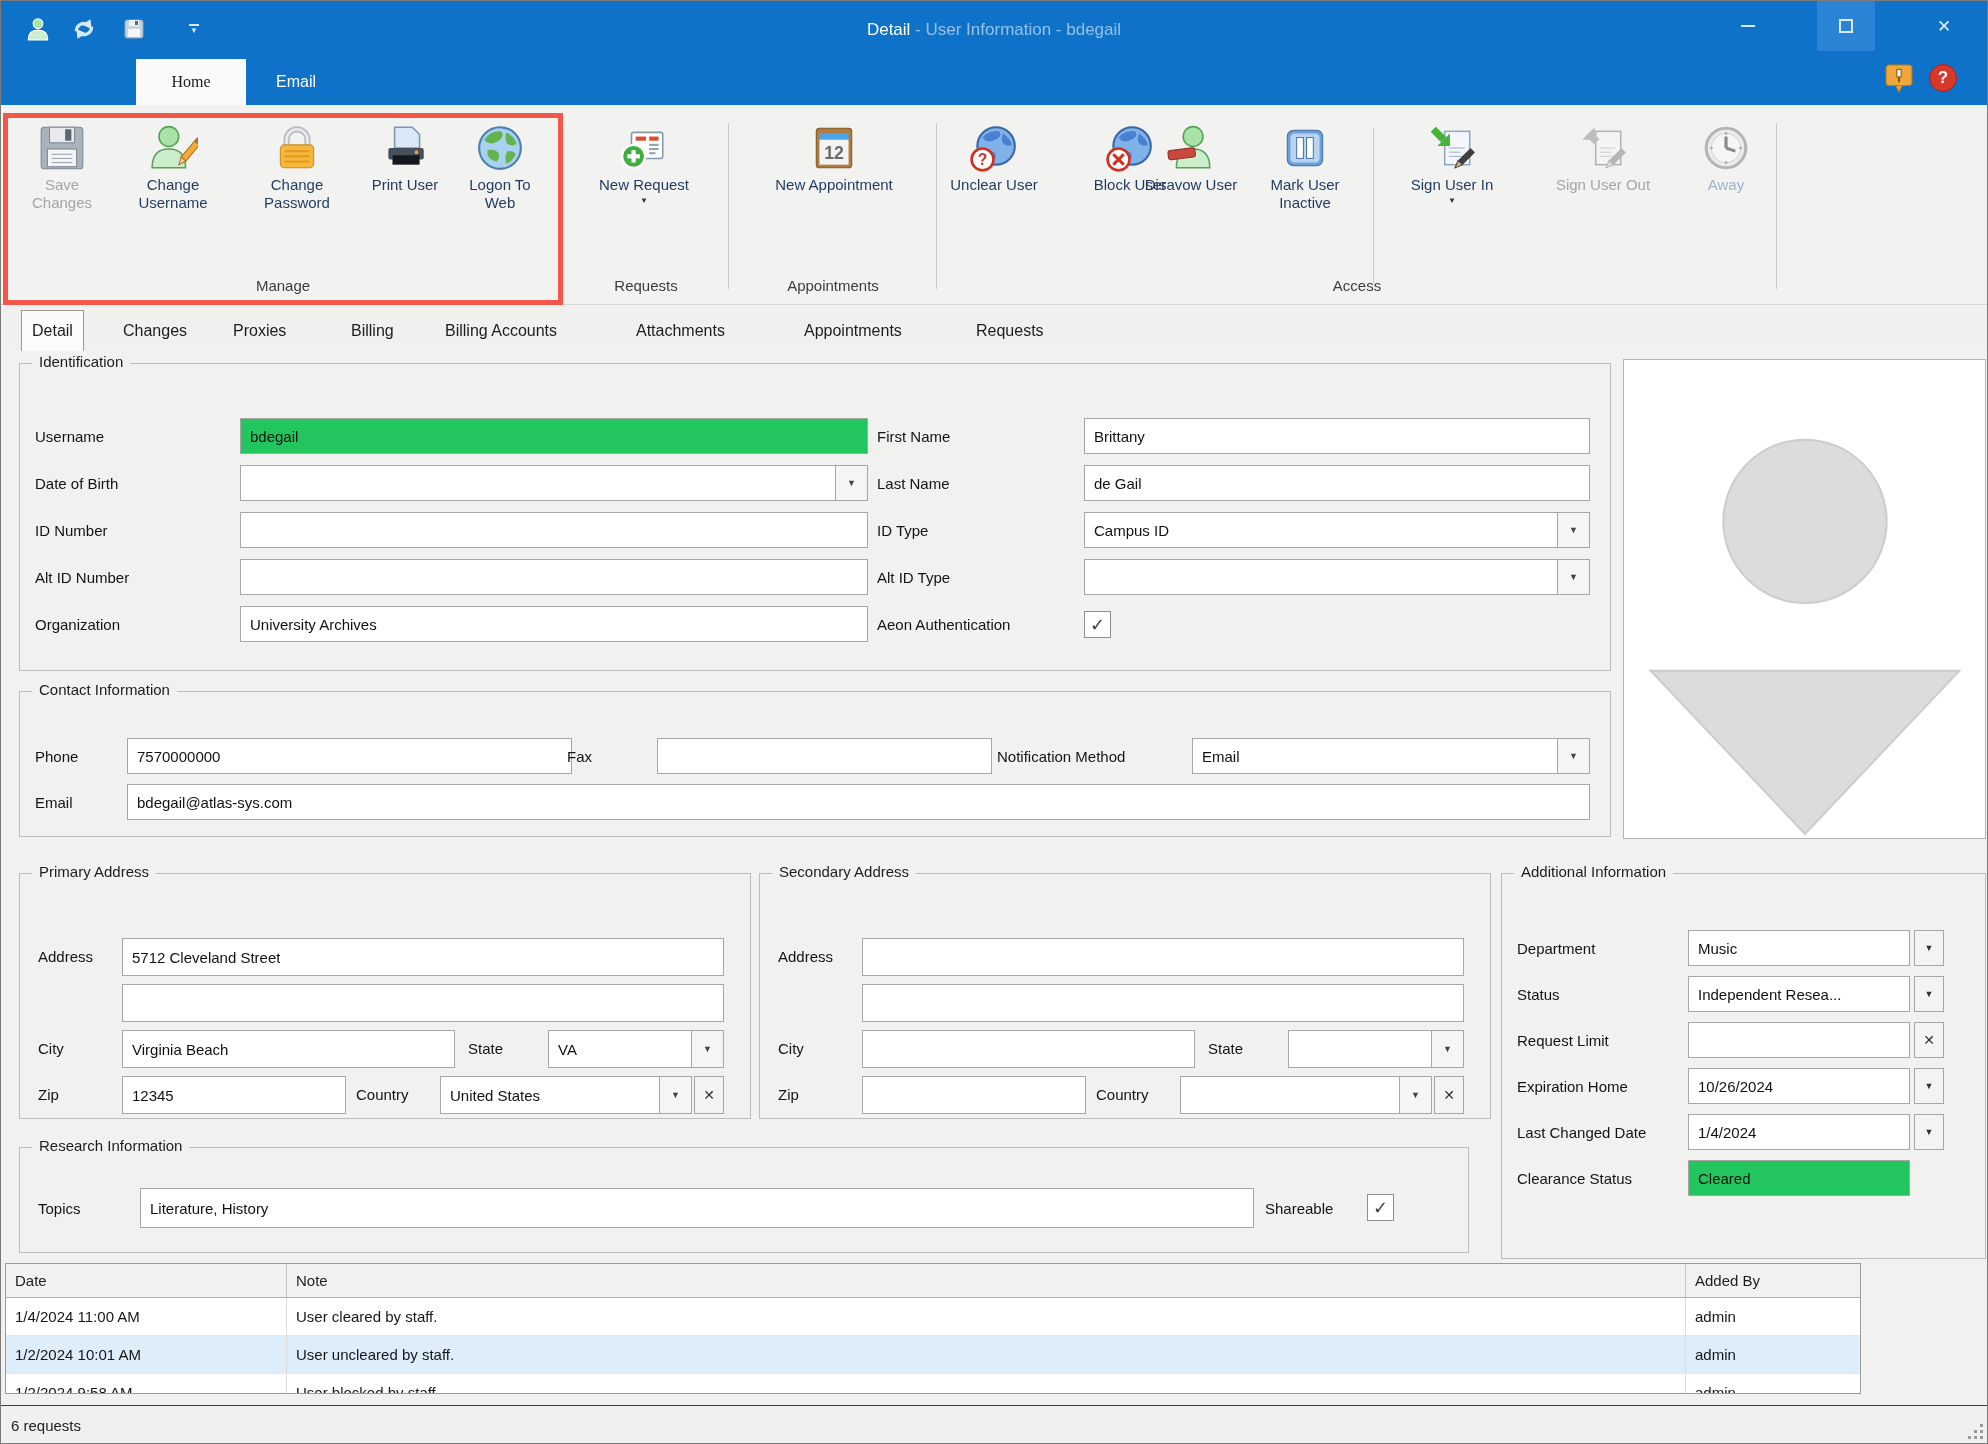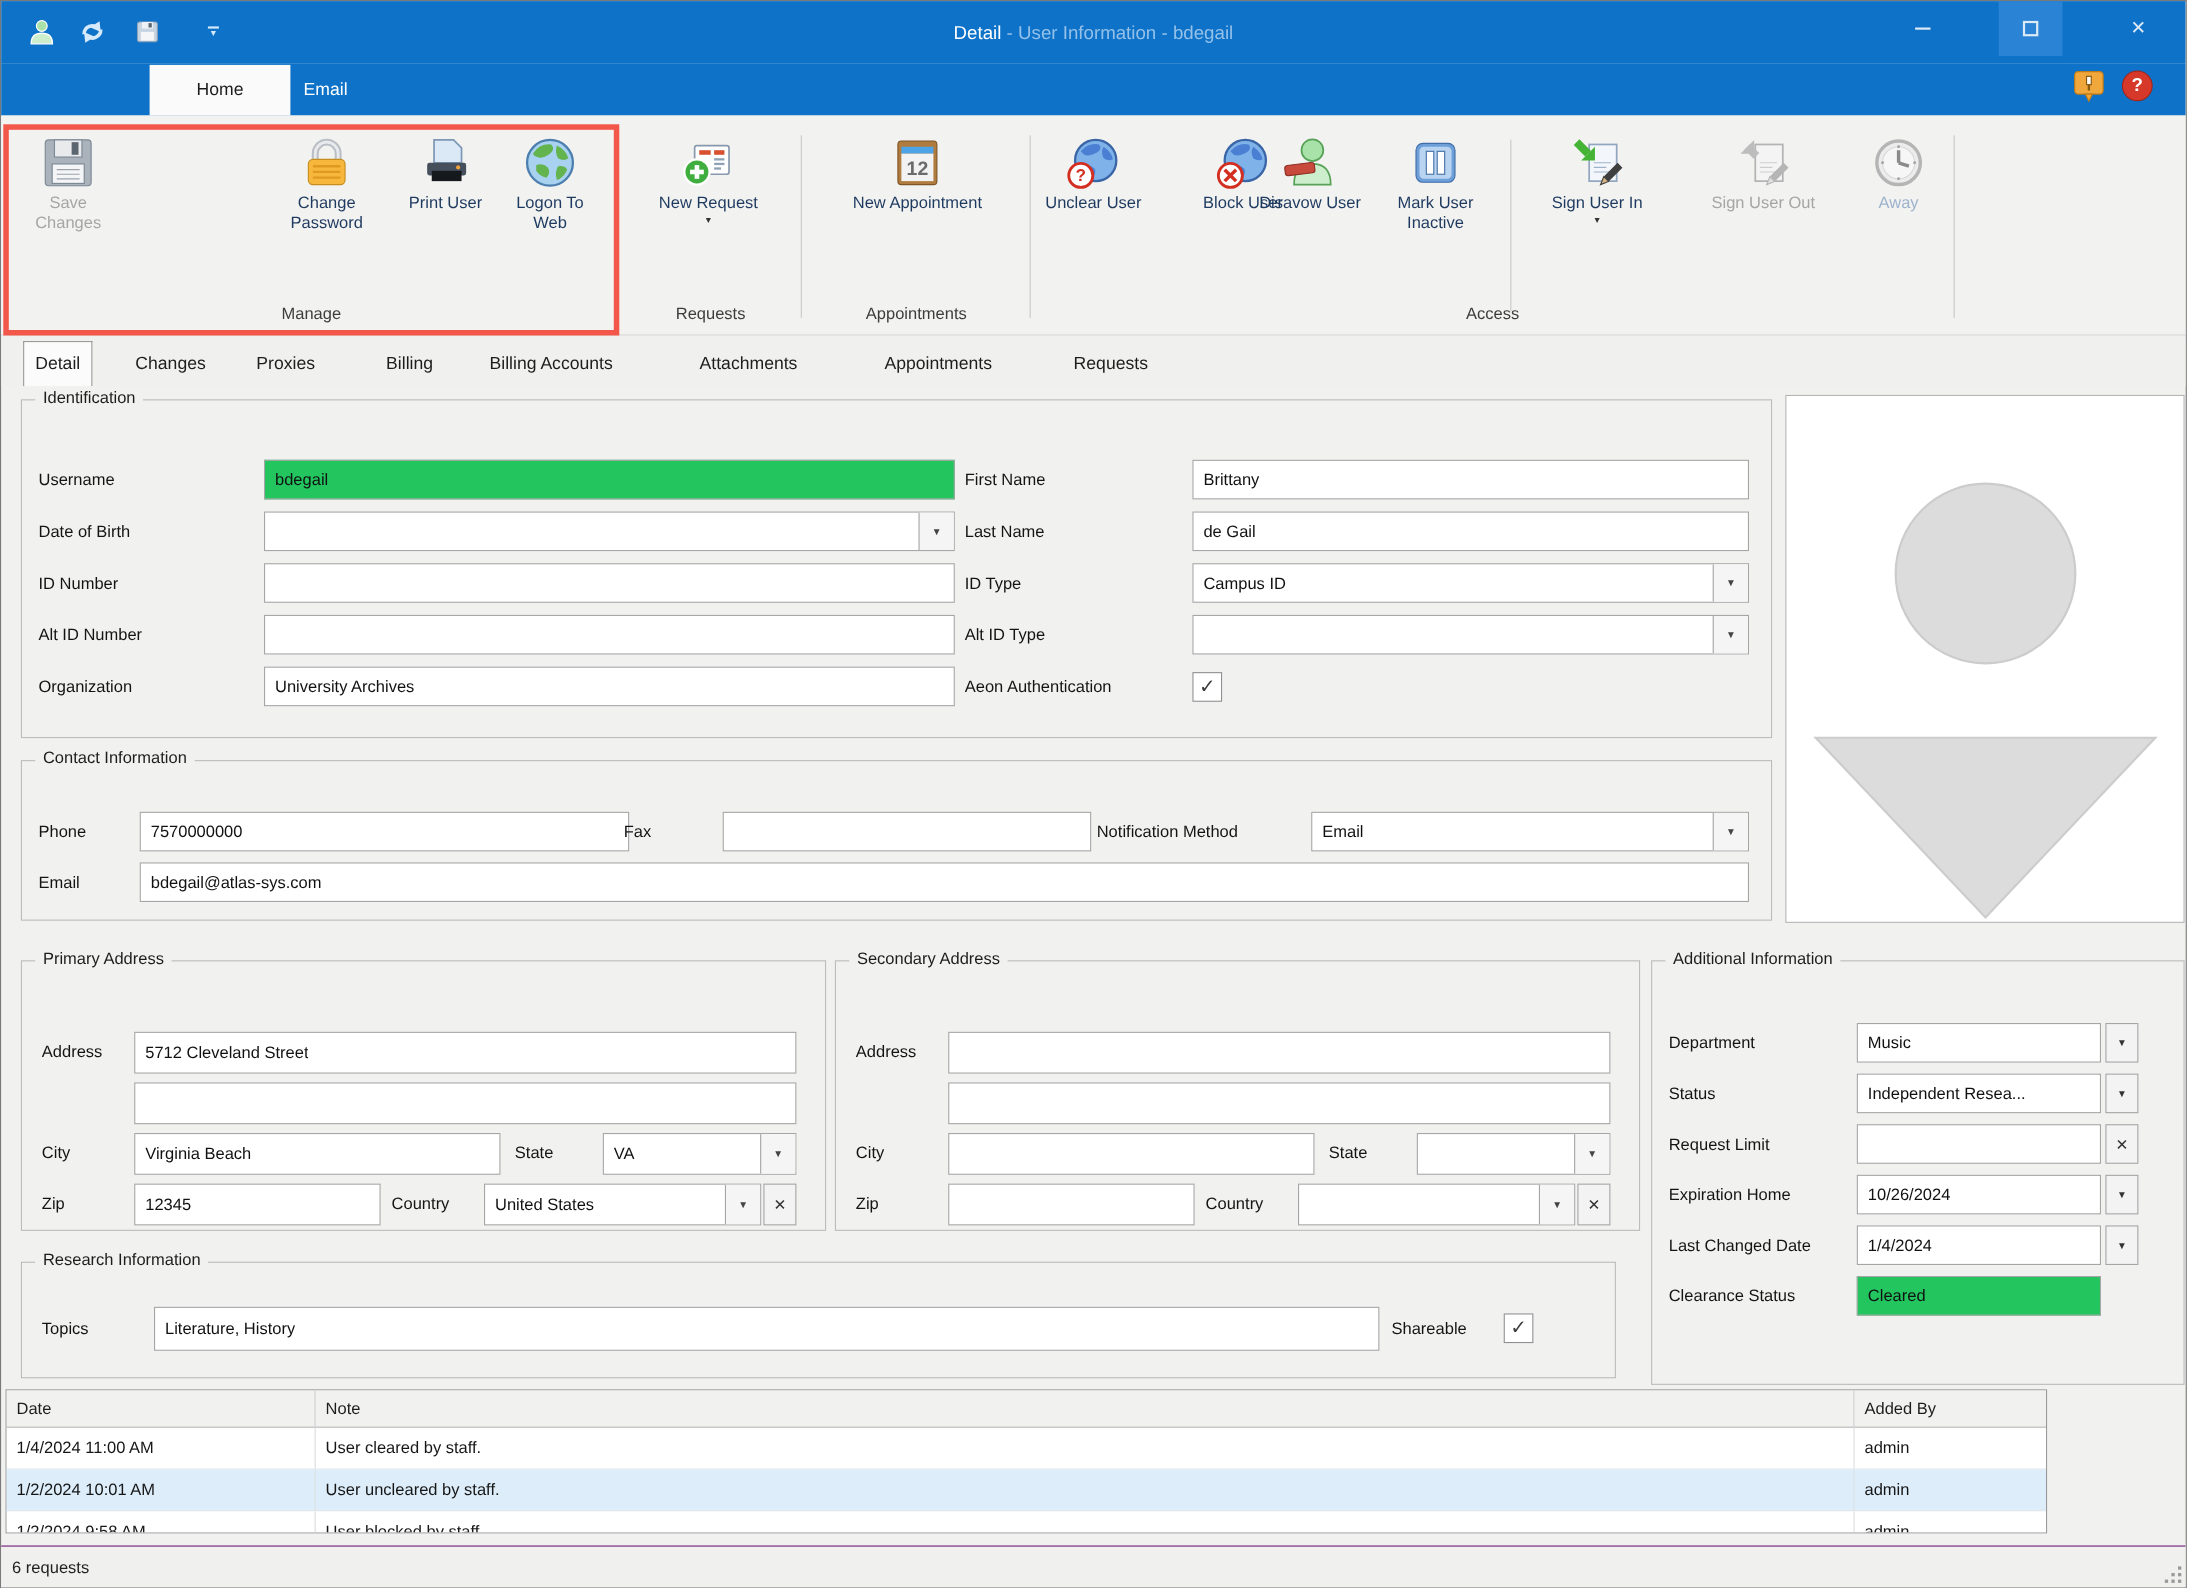--- a/index.html
+++ b/index.html
@@ -13,21 +13,21 @@
   .qa-ic{position:absolute;top:13px;width:30px;height:30px;display:flex;align-items:center;justify-content:center;}
   #title-text{position:absolute;left:0;top:0;width:100%;height:57px;line-height:57px;
               text-align:center;font-size:17px;color:#fff;}
   #title-text .sec{color:#95c1e9;}
   .winbtn{position:absolute;top:0;width:58px;height:50px;display:flex;align-items:center;justify-content:center;color:#dce9f6;font-size:17px;}
   .minbar{width:14px;height:0;border-top:2px solid #dce9f6;}
   .maxbox{width:14px;height:14px;border:2px solid #dce9f6;}
   .hamb{position:absolute;left:54px;top:66px;width:40px;}
   .hamb div{height:4px;background:#fff;margin-bottom:5px;}
   .rtab{position:absolute;top:58px;height:46px;display:flex;align-items:center;justify-content:center;font-size:16px;}
-  #tab-home{left:135px;width:128px;background:#fafafa;color:#1c1c1c;}
+  #tab-home{left:135px;width:110px;background:#fafafa;color:#1c1c1c;font-family:Liberation Serif, serif;}
   #tab-email{left:250px;width:90px;color:#fff;}
   #pin-ic{position:absolute;left:1884px;top:62px;width:28px;height:30px;}
   #help-ic{position:absolute;left:1928px;top:63px;width:28px;height:28px;border-radius:50%;
            background:#d6382a;border:1px solid #a32418;color:#fff;font-weight:bold;font-size:17px;
            display:flex;align-items:center;justify-content:center;}
   
   #ribbon{position:absolute;left:0;top:104px;width:100%;height:200px;background:#f2f2f1;border-bottom:1px solid #d8d8d8;}
   #redbox{position:absolute;left:2px;top:8px;width:560px;height:192px;border:5px solid #f2574a;}
   .rbtn{position:absolute;top:16px;height:160px;text-align:center;cursor:default;}
   .ric{display:block;margin:2px auto 0;width:50px;height:50px;}
@@ -158,20 +158,32 @@
             <rect x="4" y="4" width="40" height="40" rx="3" fill="#aab2bc" stroke="#7c8894"></rect>
             <rect x="12" y="4" width="24" height="15" fill="#e8eaec" stroke="#7c8894"></rect>
             <rect x="27" y="6" width="6" height="11" fill="#5c6670"></rect>
             <rect x="10" y="25" width="28" height="17" fill="#f4f5f6" stroke="#7c8894"></rect>
             <line x1="14" y1="30" x2="34" y2="30" stroke="#9aa2ac"></line>
             <line x1="14" y1="34" x2="34" y2="34" stroke="#9aa2ac"></line>
             <line x1="14" y1="38" x2="34" y2="38" stroke="#9aa2ac"></line>
           </svg></span>
       <span class="rlabel dis">Save Changes</span>
     </div>
+    <div class="rbtn" style="left:114px;width:116px">
+      <span class="ric"><svg viewBox="0 0 48 48">
+            <circle cx="20" cy="13" r="9.5" fill="#a9e2a9" stroke="#57a257" stroke-width="1.5"></circle>
+            <path d="M4 43 Q4 25 20 25 Q36 25 36 43 Z" fill="#cdeecd" stroke="#57a257" stroke-width="1.5"></path>
+            <g transform="rotate(40 38 30)">
+              <rect x="35" y="12" width="6" height="4" fill="#d2596a" stroke="#a8751f"></rect>
+              <rect x="35" y="16" width="6" height="20" fill="#f5a93c" stroke="#a8751f"></rect>
+              <polygon points="35,36 41,36 38,43" fill="#f0d0a0" stroke="#a8751f"></polygon>
+            </g>
+          </svg></span>
+      <span class="rlabel">Change Username</span>
+    </div>
     <div class="rbtn" style="left:236px;width:120px">
       <span class="ric"><svg viewBox="0 0 48 48">
             <path d="M14 22 v-6 a10 10 0 0 1 20 0 v6" fill="none" stroke="#b9bec4" stroke-width="6"></path>
             <path d="M14 22 v-6 a10 10 0 0 1 20 0 v6" fill="none" stroke="#e8eaee" stroke-width="2.5"></path>
             <rect x="8" y="21" width="32" height="22" rx="4" fill="#f6b73c" stroke="#c78d1e"></rect>
             <line x1="12" y1="27" x2="36" y2="27" stroke="#e09a20" stroke-width="2"></line>
             <line x1="12" y1="32" x2="36" y2="32" stroke="#e09a20" stroke-width="2"></line>
             <line x1="12" y1="37" x2="36" y2="37" stroke="#e09a20" stroke-width="2"></line>
           </svg></span>
       <span class="rlabel">Change Password</span>

